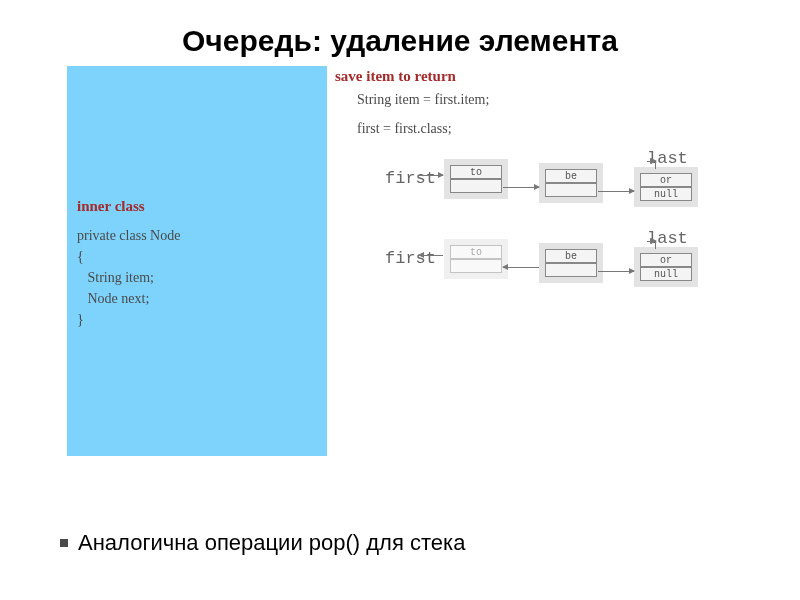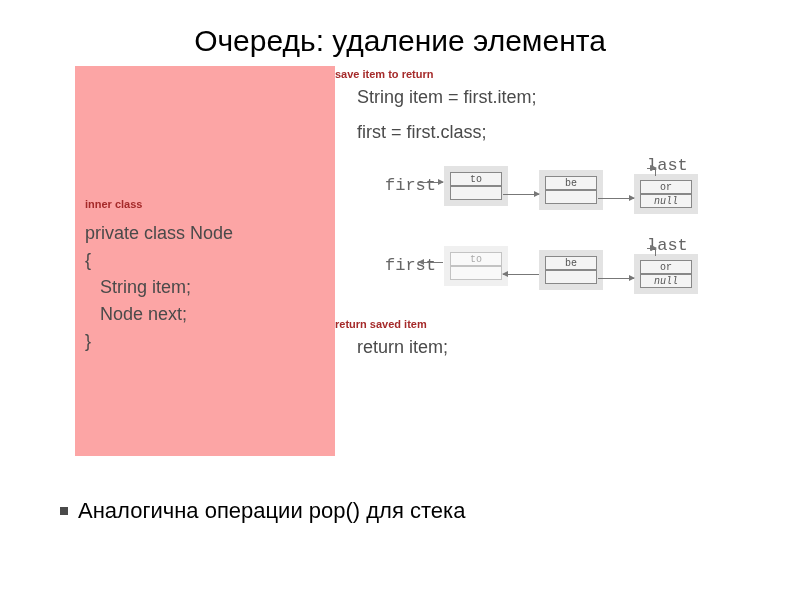--- a/index.html
+++ b/index.html
@@ -5,59 +5,59 @@
   * { box-sizing: border-box; margin: 0; padding: 0; }
   body {
     width: 800px; height: 600px;
     font-family: Arial, Helvetica, sans-serif;
     background: #ffffff;
     color: #000;
     position: relative;
   }
   h1.title {
     text-align: center;
-    font-weight: normal;
+    font-weight: bold;
     font-size: 30px;
     padding: 24px 0 8px 0;
   }
   .content {
     position: relative;
     width: 680px;
     height: 390px;
     margin: 0 auto;
   }
   .left-col {
     position: absolute;
-    left: 15px; top: 0;
+    left: 7px; top: 0;
     width: 260px; height: 100%;
-    background: #fca5a5;
+    background: #7dd3fc;
     padding: 12px 10px;
     font-family: "Courier New", monospace;
     font-size: 14px;
     color: #4a4a4a;
   }
   .right-col {
     position: absolute;
     left: 275px; top: 0;
     width: 405px; height: 100%;
     font-family: "Courier New", monospace;
     font-size: 14px;
     color: #4a4a4a;
     padding-top: 2px;
   }
   .red-label {
     color: #a52a2a;
-    font-family: Liberation Sans, sans-serif;
+    font-family: Liberation Serif, serif;
     font-weight: bold;
-    font-size: 11px;
+    font-size: 15px;
   }
   .left-col .red-label { display:block; margin-top: 120px; margin-bottom: 10px; }
   .left-col pre, .right-col pre {
-    font-family: Liberation Sans, sans-serif;
-    font-size: 18px;
+    font-family: Liberation Serif, serif;
+    font-size: 14px;
     white-space: pre;
     line-height: 1.5;
   }
   .right-col .section { margin-bottom: 8px; }
   .right-col .section .red-label { display:block; margin-bottom: 4px; }
   .right-col .section pre { padding-left: 22px; }
 
   
   .diagram {
     position: relative;
@@ -77,21 +77,21 @@
   .cell {
     border: 1px solid #888;
     height: 14px;
     background: #f4f4f4;
     font-size: 10px;
     line-height: 13px;
     text-align: center;
     font-family: "Courier New", monospace;
     color: #555;
   }
-  .cell.bottom { font-style: italic; }
+  .cell.bottom { }
   .node-halo {
     position: absolute;
     left: -6px; top: -6px; right: -6px; bottom: -6px;
     background: #e3e3e3;
     z-index: -1;
   }
   .arrow {
     position: absolute;
     height: 1px;
     background: #777;
@@ -104,21 +104,21 @@
     border-top: 3.5px solid transparent;
     border-bottom: 3.5px solid transparent;
   }
   .arrow-left::after {
     left: -1px; right: auto;
     border-left: none;
     border-right: 6px solid #777;
   }
   .bullet {
     position: absolute;
-    left: 60px; bottom: 76px;
+    left: 60px; bottom: 44px;
     font-size: 22px;
   }
   .bullet .dot {
     display:inline-block; width: 8px; height:8px;
     background:#4a4a4a; vertical-align: middle;
     margin-right: 10px; margin-top:-3px;
   }
 </style>
 </head>
 <body>
@@ -197,23 +197,19 @@
       </div>
       <div class="arrow" style="left:263px; top:44px; width:36px;"></div>
 
       <div class="node" style="left:305px; top:26px;">
         <div class="node-halo"></div>
         <div class="cell">or</div>
         <div class="cell bottom">null</div>
       </div>
     </div>
 
-    <div class="section" style="margin-top:14px;">
-      <span class="red-label">return saved item</span>
-      <pre>return item;</pre>
-    </div>
 
   </div>
 </div>
 
 <div class="bullet">
   <span class="dot"></span><span>Аналогична операции pop() для стека</span>
 </div>
 
 </body></html>

